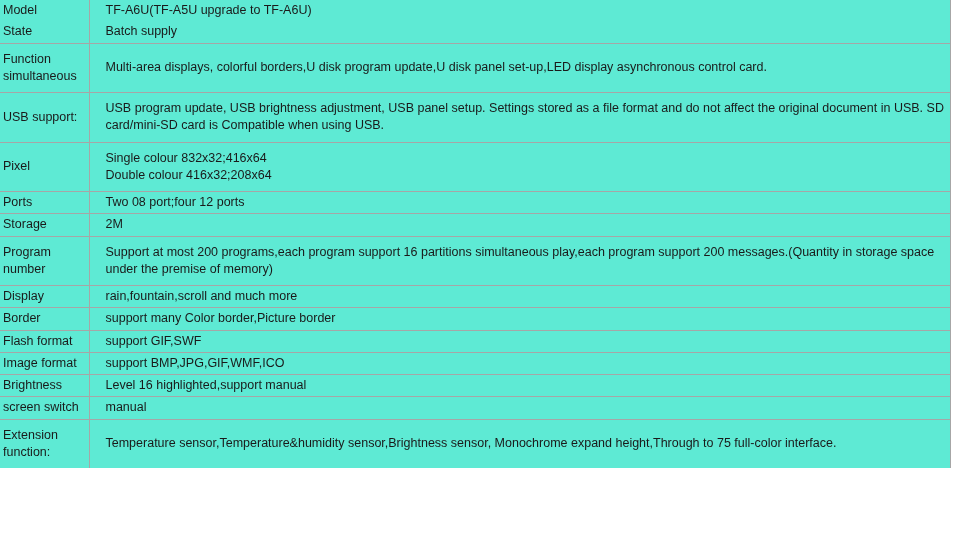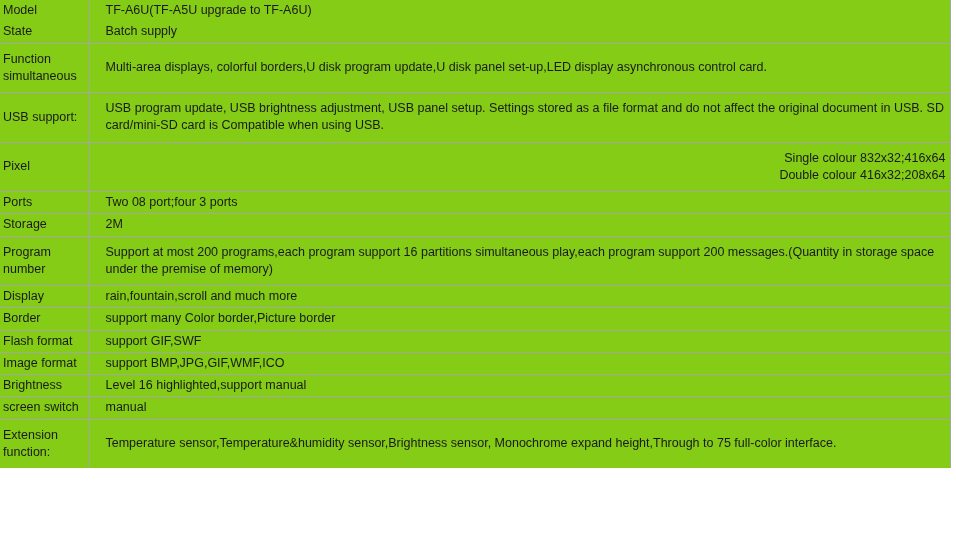--- a/index.html
+++ b/index.html
@@ -24,21 +24,21 @@
   .spec-table col.label-col { width: 89px; }
   .spec-table col.value-col { width: 861px; }
 
   .spec-table td {
     border: 1px solid #a6a6a6;
     border-top: none;
     padding: 2px 4px 2px 5px;
     vertical-align: middle;
     word-wrap: break-word;
     overflow-wrap: break-word;
-    background: #84cc16;
+    background: #5eead4;
     margin-left: 16px;
   }
   .spec-table td.label {
     border-left: none;
     padding-left: 3px;
   }
   .spec-table td.value {
     padding-left: 16px;
   }
   
@@ -51,21 +51,21 @@
   .spec-table tr.no-divider-above > td {
     border-top: none;
   }
   .spec-table tr.tall > td {
     padding-top: 7px;
     padding-bottom: 7px;
   }
   .spec-table tr.last-row > td {
     border-bottom: none;
   }
-  .line { display: block; text-align: right; }
+  .line { display: block; }
 </style>
 </head>
 <body>
 
 <table class="spec-table">
   <colgroup>
     <col class="label-col">
     <col class="value-col">
   </colgroup>
   <tbody>
@@ -94,21 +94,21 @@
     <tr class="tall">
       <td class="label">Pixel</td>
       <td class="value">
         <span class="line">Single colour 832x32;416x64</span>
         <span class="line">Double colour 416x32;208x64</span>
       </td>
     </tr>
 
     <tr>
       <td class="label">Ports</td>
-      <td class="value">Two 08 port;four 3 ports</td>
+      <td class="value">Two 08 port;four 12 ports</td>
     </tr>
 
 
     <tr>
       <td class="label">Storage</td>
       <td class="value">2M</td>
     </tr>
 
     <tr class="tall">
       <td class="label">Program number</td>

